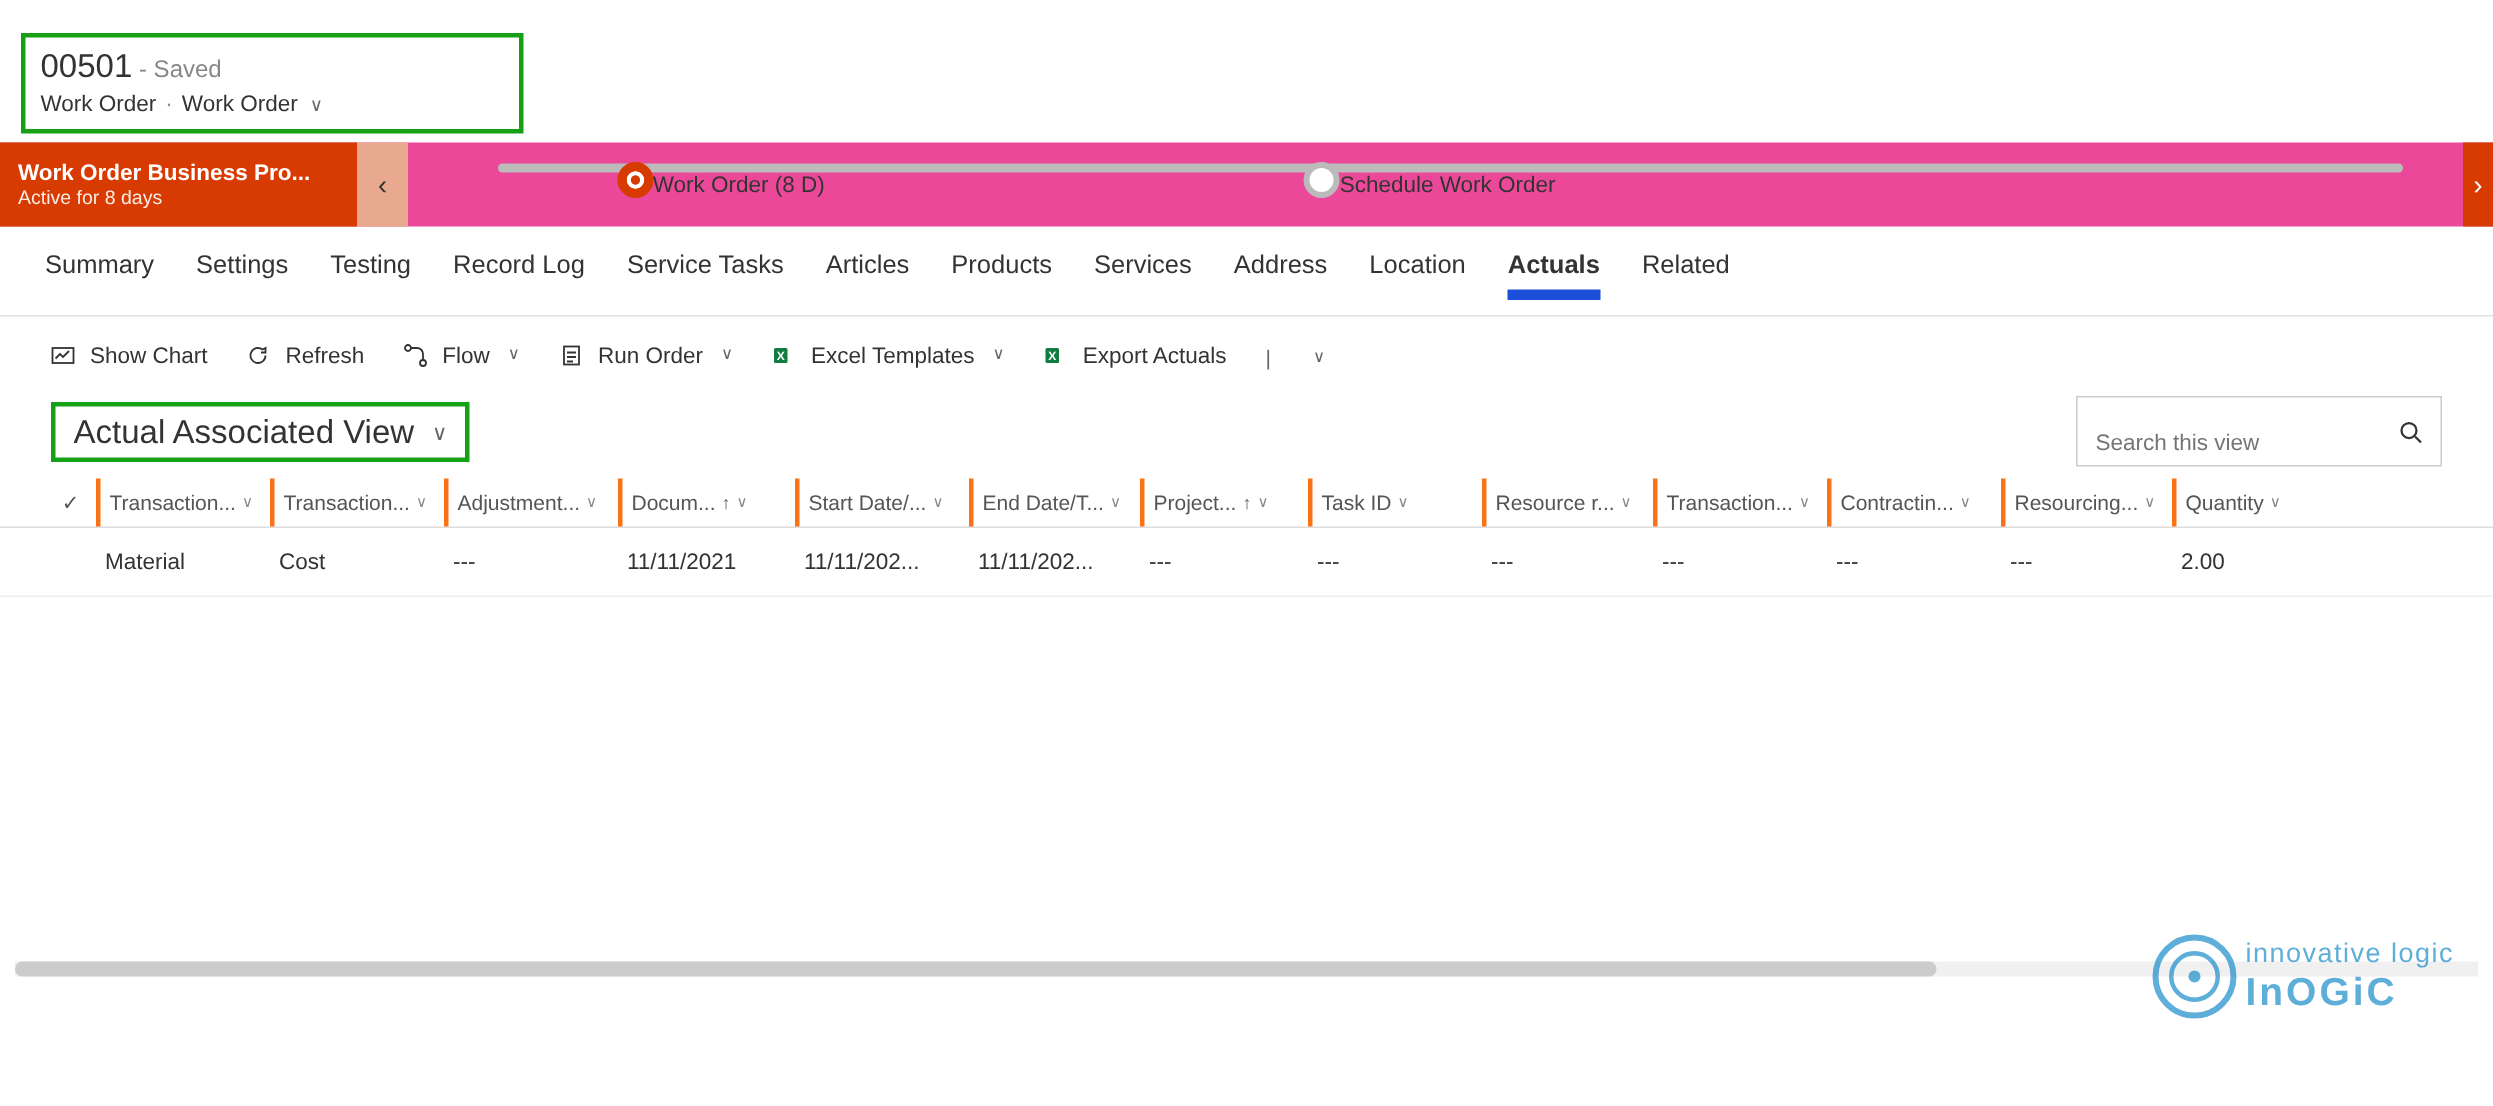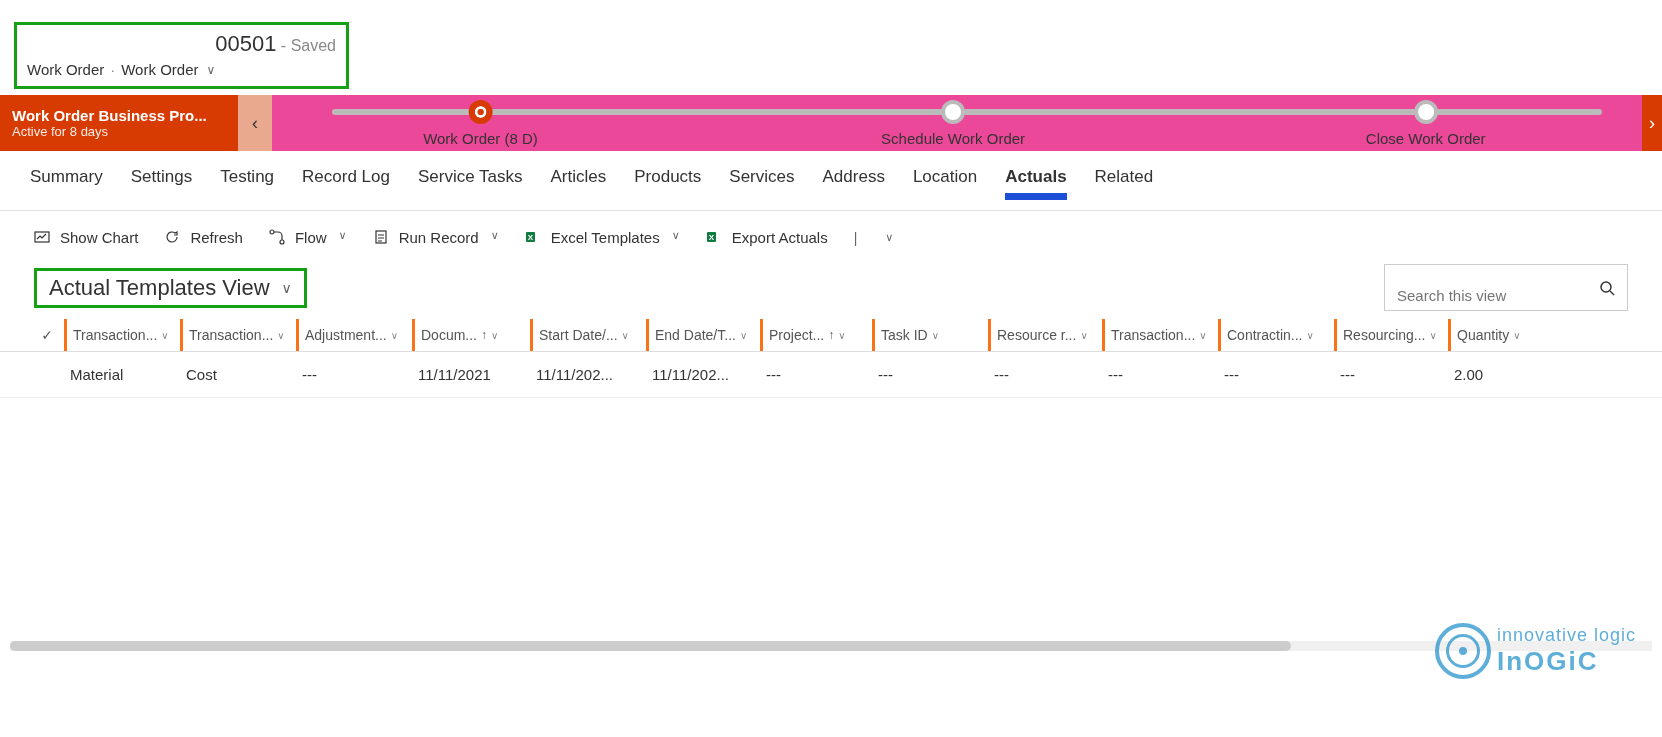--- a/index.html
+++ b/index.html
@@ -1,33 +1,33 @@
 <!DOCTYPE html>
 <html><head>
 <meta charset="utf-8">
 <style>
 * { margin: 0; padding: 0; box-sizing: border-box; font-family: "Segoe UI", Arial, sans-serif; }
 body { background: #fff; width: 1662px; height: 737px; overflow: hidden; position: relative; }
 
-.header-box { border: 3px solid #16a016; margin: 22px 0 0 14px; width: 335px; padding: 6px 10px 8px; text-align: right; }
+.header-box { border: 3px solid #16a016; margin: 22px 0 0 14px; width: 335px; padding: 6px 10px 8px; }
 .header-title { font-size: 22px; color: #333; }
 .header-saved { font-size: 16px; color: #888; }
 .header-sub { font-size: 15px; color: #333; margin-top: 4px; display: flex; align-items: center; gap: 6px; }
 .header-sub .dot { color: #888; }
 .header-sub .chev { font-size: 12px; color: #666; margin-left: 2px; }
 
 .bpf { display: flex; align-items: stretch; height: 56px; margin-top: 6px; background: #ec4899; position: relative; justify-content: flex-end; }
 .bpf-left { background: #d83b01; color: #fff; width: 238px; padding: 8px 12px; display: flex; flex-direction: column; justify-content: center; }
 .bpf-left-title { font-size: 15px; font-weight: 600; white-space: nowrap; overflow: hidden; text-overflow: ellipsis; }
 .bpf-left-sub { font-size: 13px; opacity: 0.9; }
 .bpf-nav { width: 34px; background: #e9a98f; display: flex; align-items: center; justify-content: center; font-size: 18px; color: #333; cursor: pointer; }
 .bpf-nav.right { background: #d83b01; color: #fff; position: absolute; right: 0; top: 0; height: 100%; width: 20px; }
 .bpf-stages { flex: 1; position: relative; display: flex; align-items: center; }
 .bpf-line { position: absolute; left: 60px; right: 60px; top: 14px; height: 6px; background: #bbb; border-radius: 3px; }
-.bpf-stage { position: absolute; display: flex; flex-direction: column; align-items: center; transform: translateX(-50%); }
+.bpf-stage { position: absolute; display: flex; flex-direction: row; align-items: center; transform: translateX(-50%); }
 .bpf-circle { width: 24px; height: 24px; border-radius: 50%; background: #fff; border: 4px solid #bbb; margin-bottom: 6px; z-index: 2; }
 .bpf-circle.active { border: 6px solid #d83b01; box-shadow: inset 0 0 0 3px #fff; background: #d83b01; position: relative; }
 .bpf-circle.active::after { content: ""; position: absolute; inset: 3px; background: #d83b01; border-radius: 50%; }
 .bpf-stage-label { font-size: 15px; color: #333; white-space: nowrap; }
 
 .tabs { display: flex; gap: 28px; padding: 16px 30px 10px; border-bottom: 1px solid #e0e0e0; }
 .tab { font-size: 17px; color: #333; cursor: pointer; padding-bottom: 6px; }
 .tab.active { font-weight: 600; border-bottom: 7px solid #1d4ed8; }
 
 .toolbar { display: flex; align-items: center; gap: 26px; padding: 18px 34px; }
@@ -92,24 +92,20 @@
   <div class="bpf-stages">
     <div class="bpf-line"></div>
     <div id="bpf-stages-container"></div>
   <div class="bpf-stage" style="left: 15%;">
         <div class="bpf-circle active"></div>
         <div class="bpf-stage-label">Work Order  (8 D)</div>
       </div>
       <div class="bpf-stage" style="left: 49%;">
         <div class="bpf-circle"></div>
         <div class="bpf-stage-label">Schedule Work Order</div>
-      </div>
-      <div class="bpf-stage" style="left: 83%;">
-        <div class="bpf-circle"></div>
-        <div class="bpf-stage-label">Close Work Order</div>
       </div>
     </div>
   <div class="bpf-nav right">›</div>
 </div>
 
 <div class="tabs" id="tabs-container">
     <div class="tab">Summary</div>
     <div class="tab">Settings</div>
     <div class="tab">Testing</div>
     <div class="tab">Record Log</div>
@@ -144,21 +140,21 @@
         <path d="M5 3h4a4 4 0 0 1 4 4v4"></path>
       </svg>
     <span>Flow</span>
     <span class="chev">∨</span>
   </div>
   <div class="tool">
     <svg viewBox="0 0 16 16" fill="none" stroke="#333" stroke-width="1.2">
         <rect x="3" y="2" width="10" height="12"></rect>
         <path d="M5 6h6M5 9h6M5 12h4"></path>
       </svg>
-    <span>Run Record</span>
+    <span>Run Order</span>
     <span class="chev">∨</span>
   </div>
   <div class="tool">
     <svg viewBox="0 0 16 16" fill="#107c41">
         <rect x="1" y="3" width="9" height="10" rx="1"></rect>
         <text x="5.5" y="11" font-size="8" fill="#fff" text-anchor="middle" font-weight="bold">X</text>
       </svg>
     <span>Excel Templates</span>
     <span class="chev">∨</span>
   </div>
@@ -170,21 +166,21 @@
     <span>Export Actuals</span>
   </div>
   <div class="tool-sep">|</div>
   <div class="tool">
     <span class="chev">∨</span>
   </div>
 </div>
 
 <div class="view-row">
   <div class="view-box">
-    <span class="view-title">Actual Templates View</span>
+    <span class="view-title">Actual Associated View</span>
     <span class="view-chev">∨</span>
   </div>
   <div class="search-box">
     <input type="text" placeholder="Search this view" style="">
     <svg viewBox="0 0 16 16" fill="none" stroke="#333" stroke-width="1.5">
         <circle cx="7" cy="7" r="5"></circle>
         <path d="M11 11l4 4"></path>
       </svg>
   </div>
 </div>

